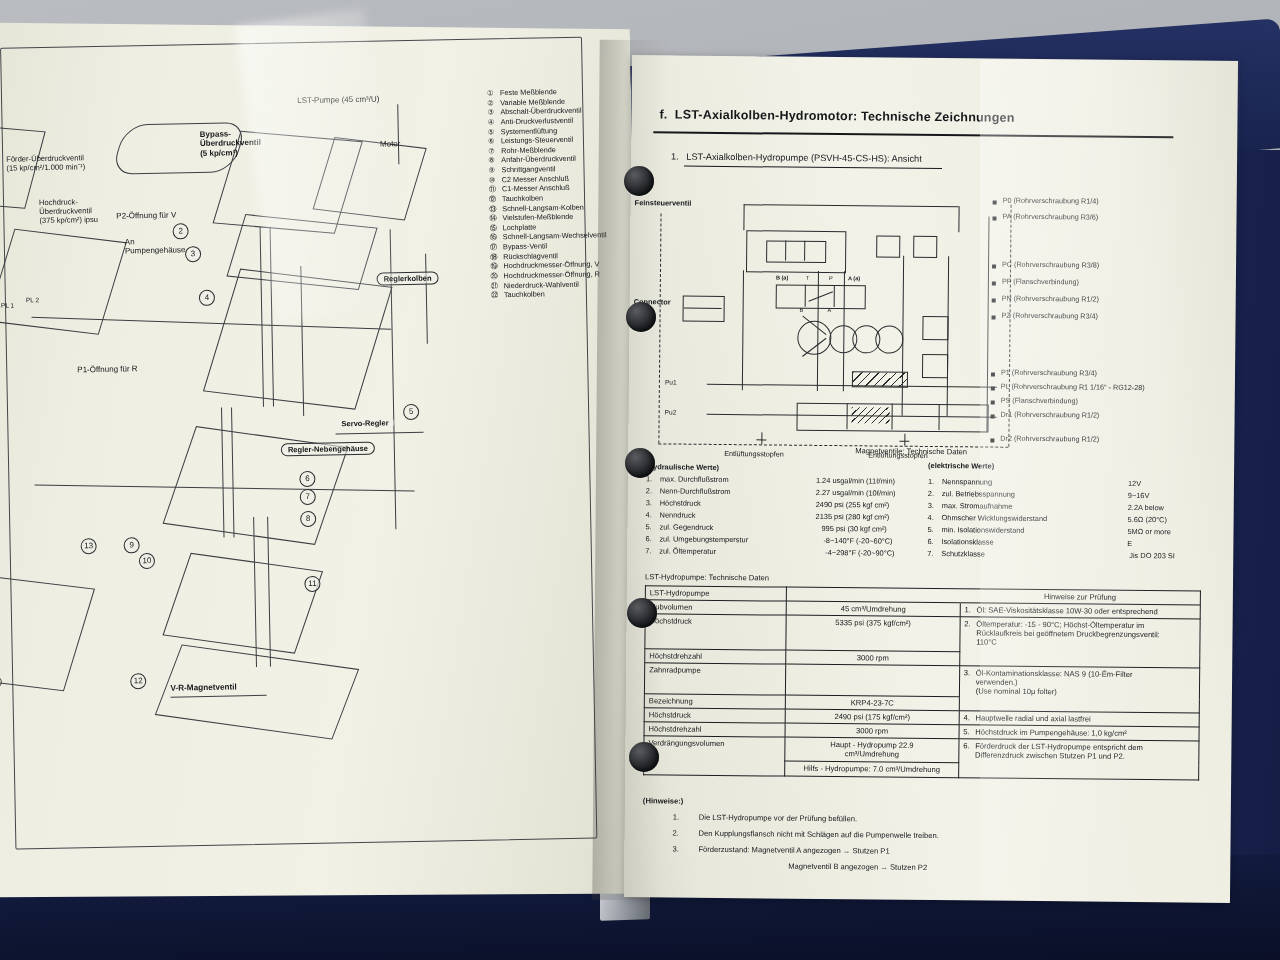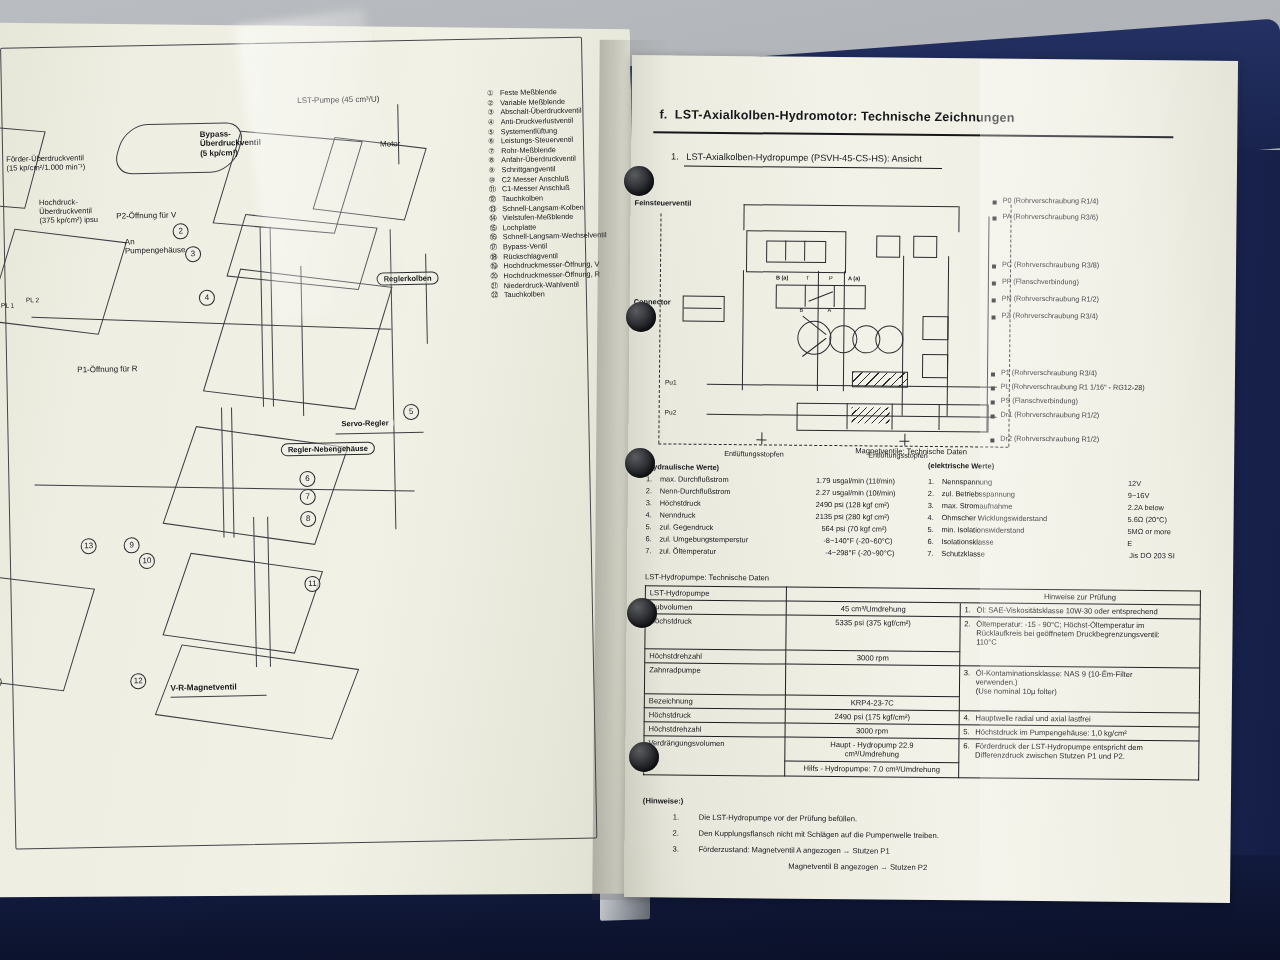--- a/index.html
+++ b/index.html
@@ -321,41 +321,41 @@
 
     <div class="t sm2" style="left:227px;top:390px;">Magnetventile: Technische Daten</div>
 
     <div class="t sm" style="left:18px;top:408px;font-weight:bold;">(hydraulische Werte)</div>
     <div class="t sm" style="left:300px;top:404px;font-weight:bold;">(elektrische Werte)</div>
 
     <div style="position:absolute;left:18px;top:420px;width:290px;">
       <div style="position:relative;height:12px;">
         <span class="t sm" style="left:0;top:0;">1.</span>
         <span class="t sm" style="left:14px;top:0;">max. Durchflußstrom</span>
-        <span class="t sm" style="left:170px;top:0;">1.79 usgal/min (11ℓ/min)</span>
+        <span class="t sm" style="left:170px;top:0;">1.24 usgal/min (11ℓ/min)</span>
       </div>
       <div style="position:relative;height:12px;">
         <span class="t sm" style="left:0;top:0;">2.</span>
         <span class="t sm" style="left:14px;top:0;">Nenn-Durchflußstrom</span>
         <span class="t sm" style="left:170px;top:0;">2.27 usgal/min (10ℓ/min)</span>
       </div>
       <div style="position:relative;height:12px;">
         <span class="t sm" style="left:0;top:0;">3.</span>
         <span class="t sm" style="left:14px;top:0;">Höchstdruck</span>
-        <span class="t sm" style="left:170px;top:0;">2490 psi (128 kgf cm²)</span>
+        <span class="t sm" style="left:170px;top:0;">2490 psi (255 kgf cm²)</span>
       </div>
       <div style="position:relative;height:12px;">
         <span class="t sm" style="left:0;top:0;">4.</span>
         <span class="t sm" style="left:14px;top:0;">Nenndruck</span>
         <span class="t sm" style="left:170px;top:0;">2135 psi (280 kgf cm²)</span>
       </div>
       <div style="position:relative;height:12px;">
         <span class="t sm" style="left:0;top:0;">5.</span>
         <span class="t sm" style="left:14px;top:0;">zul. Gegendruck</span>
-        <span class="t sm" style="left:176px;top:0;">564 psi (70 kgf cm²)</span>
+        <span class="t sm" style="left:176px;top:0;">995 psi (30 kgf cm²)</span>
       </div>
       <div style="position:relative;height:12px;">
         <span class="t sm" style="left:0;top:0;">6.</span>
         <span class="t sm" style="left:14px;top:0;">zul. Umgebungstemperstur</span>
         <span class="t sm" style="left:178px;top:0;">-8~140°F (-20~60°C)</span>
       </div>
       <div style="position:relative;height:12px;">
         <span class="t sm" style="left:0;top:0;">7.</span>
         <span class="t sm" style="left:14px;top:0;">zul. Öltemperatur</span>
         <span class="t sm" style="left:180px;top:0;">-4~298°F (-20~90°C)</span>

